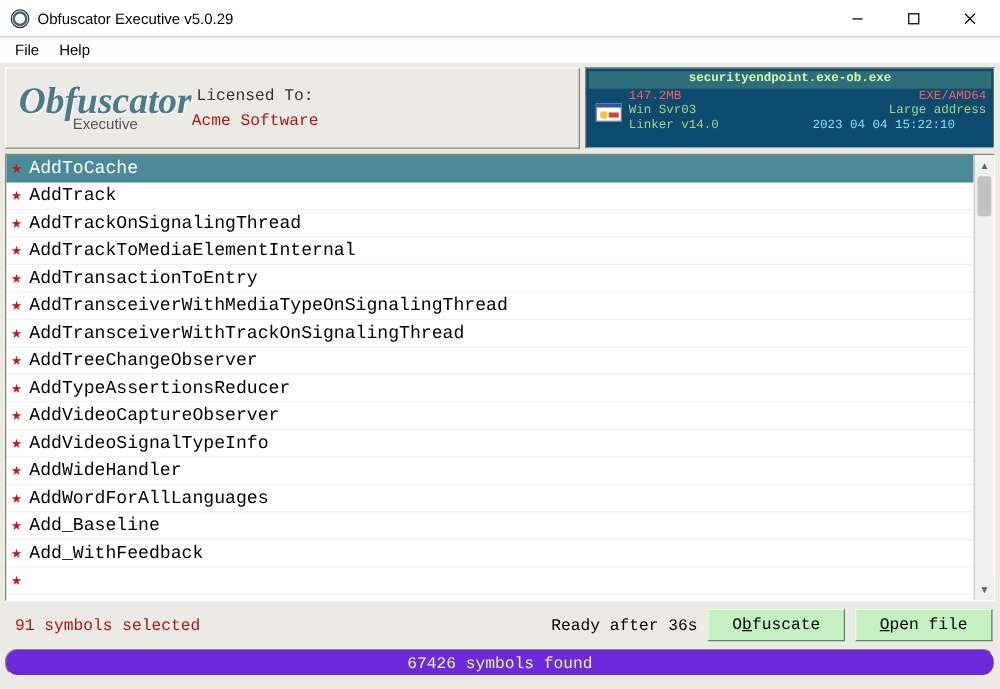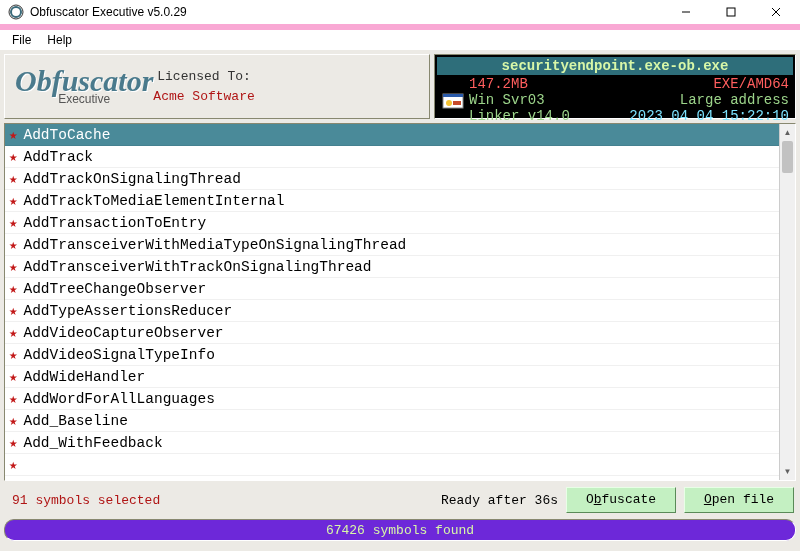--- a/index.html
+++ b/index.html
@@ -1,41 +1,41 @@
 <!DOCTYPE html>
 <html><head>
 <meta charset="utf-8">
 <style>
   *{box-sizing:border-box;margin:0;padding:0;}
   body{font-family:"Segoe UI",Tahoma,sans-serif;font-size:12px;background:#fff;width:800px;height:551px;overflow:hidden;}
-  .titlebar{height:30px;display:flex;align-items:center;padding:0 2px 0 8px;border-bottom:6px solid #f9a8d4;}
+  .titlebar{height:30px;display:flex;align-items:center;padding:0 2px 0 8px;border-bottom:1px solid #f9a8d4;}
   .titlebar .icon{width:16px;height:16px;margin-right:6px;}
   .titlebar .title{font-size:12px;color:#000;}
   .winbtns{margin-left:auto;display:flex;}
   .winbtn{width:45px;height:29px;display:flex;align-items:center;justify-content:center;font-size:10px;color:#000;}
   .menubar{height:20px;display:flex;align-items:center;padding:0 4px;font-size:12px;}
   .menuitem{padding:2px 8px;}
   .content{position:absolute;top:50px;left:0;right:0;bottom:0;background:#eceae5;padding:4px;}
   .raised{border:1px solid #888870;border-top-color:#fff;border-left-color:#fff;background:#eceae5;}
   .sunken{border:1px solid #888870;border-bottom-color:#fff;border-right-color:#fff;}
   .header{height:65px;display:flex;gap:4px;margin-bottom:4px;}
   .logo-panel{flex:1;display:flex;align-items:center;padding:4px 10px;}
   .logo-text{display:flex;flex-direction:column;align-items:center;}
   .logo-main{font-family:"Brush Script MT","Comic Sans MS",cursive;font-size:30px;font-weight:bold;font-style:italic;color:#4a7a8c;text-shadow:1px 1px 0 #fff;line-height:0.9;}
   .logo-sub{font-family:Verdana,sans-serif;font-size:12px;color:#555;margin-top:-2px;}
   .license{font-family:"Courier New",monospace;font-size:13px;color:#333;text-align:center;line-height:1.5;}
   .license .company{color:#b01515;}
-  .info-panel{width:362px;background:#000000;padding:2px;font-family:"Courier New",monospace;font-size:14px;line-height:1.15;}
+  .info-panel{width:328px;background:#0c4a6e;padding:2px;font-family:"Courier New",monospace;font-size:10px;line-height:1.15;}
   .info-header{background:#2e6e7a;color:#d8f7a8;text-align:center;font-weight:bold;padding:1px 0;}
   .info-body{display:flex;align-items:center;padding:1px 4px;gap:4px;}
   .info-icon{width:24px;height:24px;flex-shrink:0;}
   .info-grid{flex:1;display:grid;grid-template-columns:auto auto;color:#9cd48a;}
   .info-grid .r{text-align:right;}
   .info-grid .red{color:#ff5e5e;}
-  .info-grid .cyan{color:#7de3ff;}
+  .info-grid .cyan{color:#7de3ff;text-align:center;}
   .listpanel{height:358px;background:#fff;position:relative;overflow:hidden;}
   .list{position:absolute;top:0;left:0;right:16px;bottom:0;overflow:hidden;}
   .row{height:22px;display:flex;align-items:center;font-family:"Courier New",monospace;font-size:14.5px;color:#000;padding-left:4px;border-bottom:1px solid rgba(0,0,0,0.06);}
   .row.sel{background:#4a8a99;color:#fff;}
   .star{color:#c21818;font-size:14px;margin-right:6px;flex-shrink:0;}
   .scrollbar{position:absolute;top:0;right:0;width:16px;bottom:0;background:#f0f0f0;border-left:1px solid #ccc;}
   .sbtn{height:17px;background:#f0f0f0;display:flex;align-items:center;justify-content:center;font-size:8px;color:#606060;}
   .thumb{position:absolute;top:17px;left:2px;right:2px;height:32px;background:#c2c2c2;border-radius:2px;}
   .statusrow{height:30px;display:flex;align-items:center;gap:8px;margin-top:4px;padding:0 2px;}
   .selstatus{color:#b01515;font-family:"Courier New",monospace;font-size:13px;padding-left:6px;}

